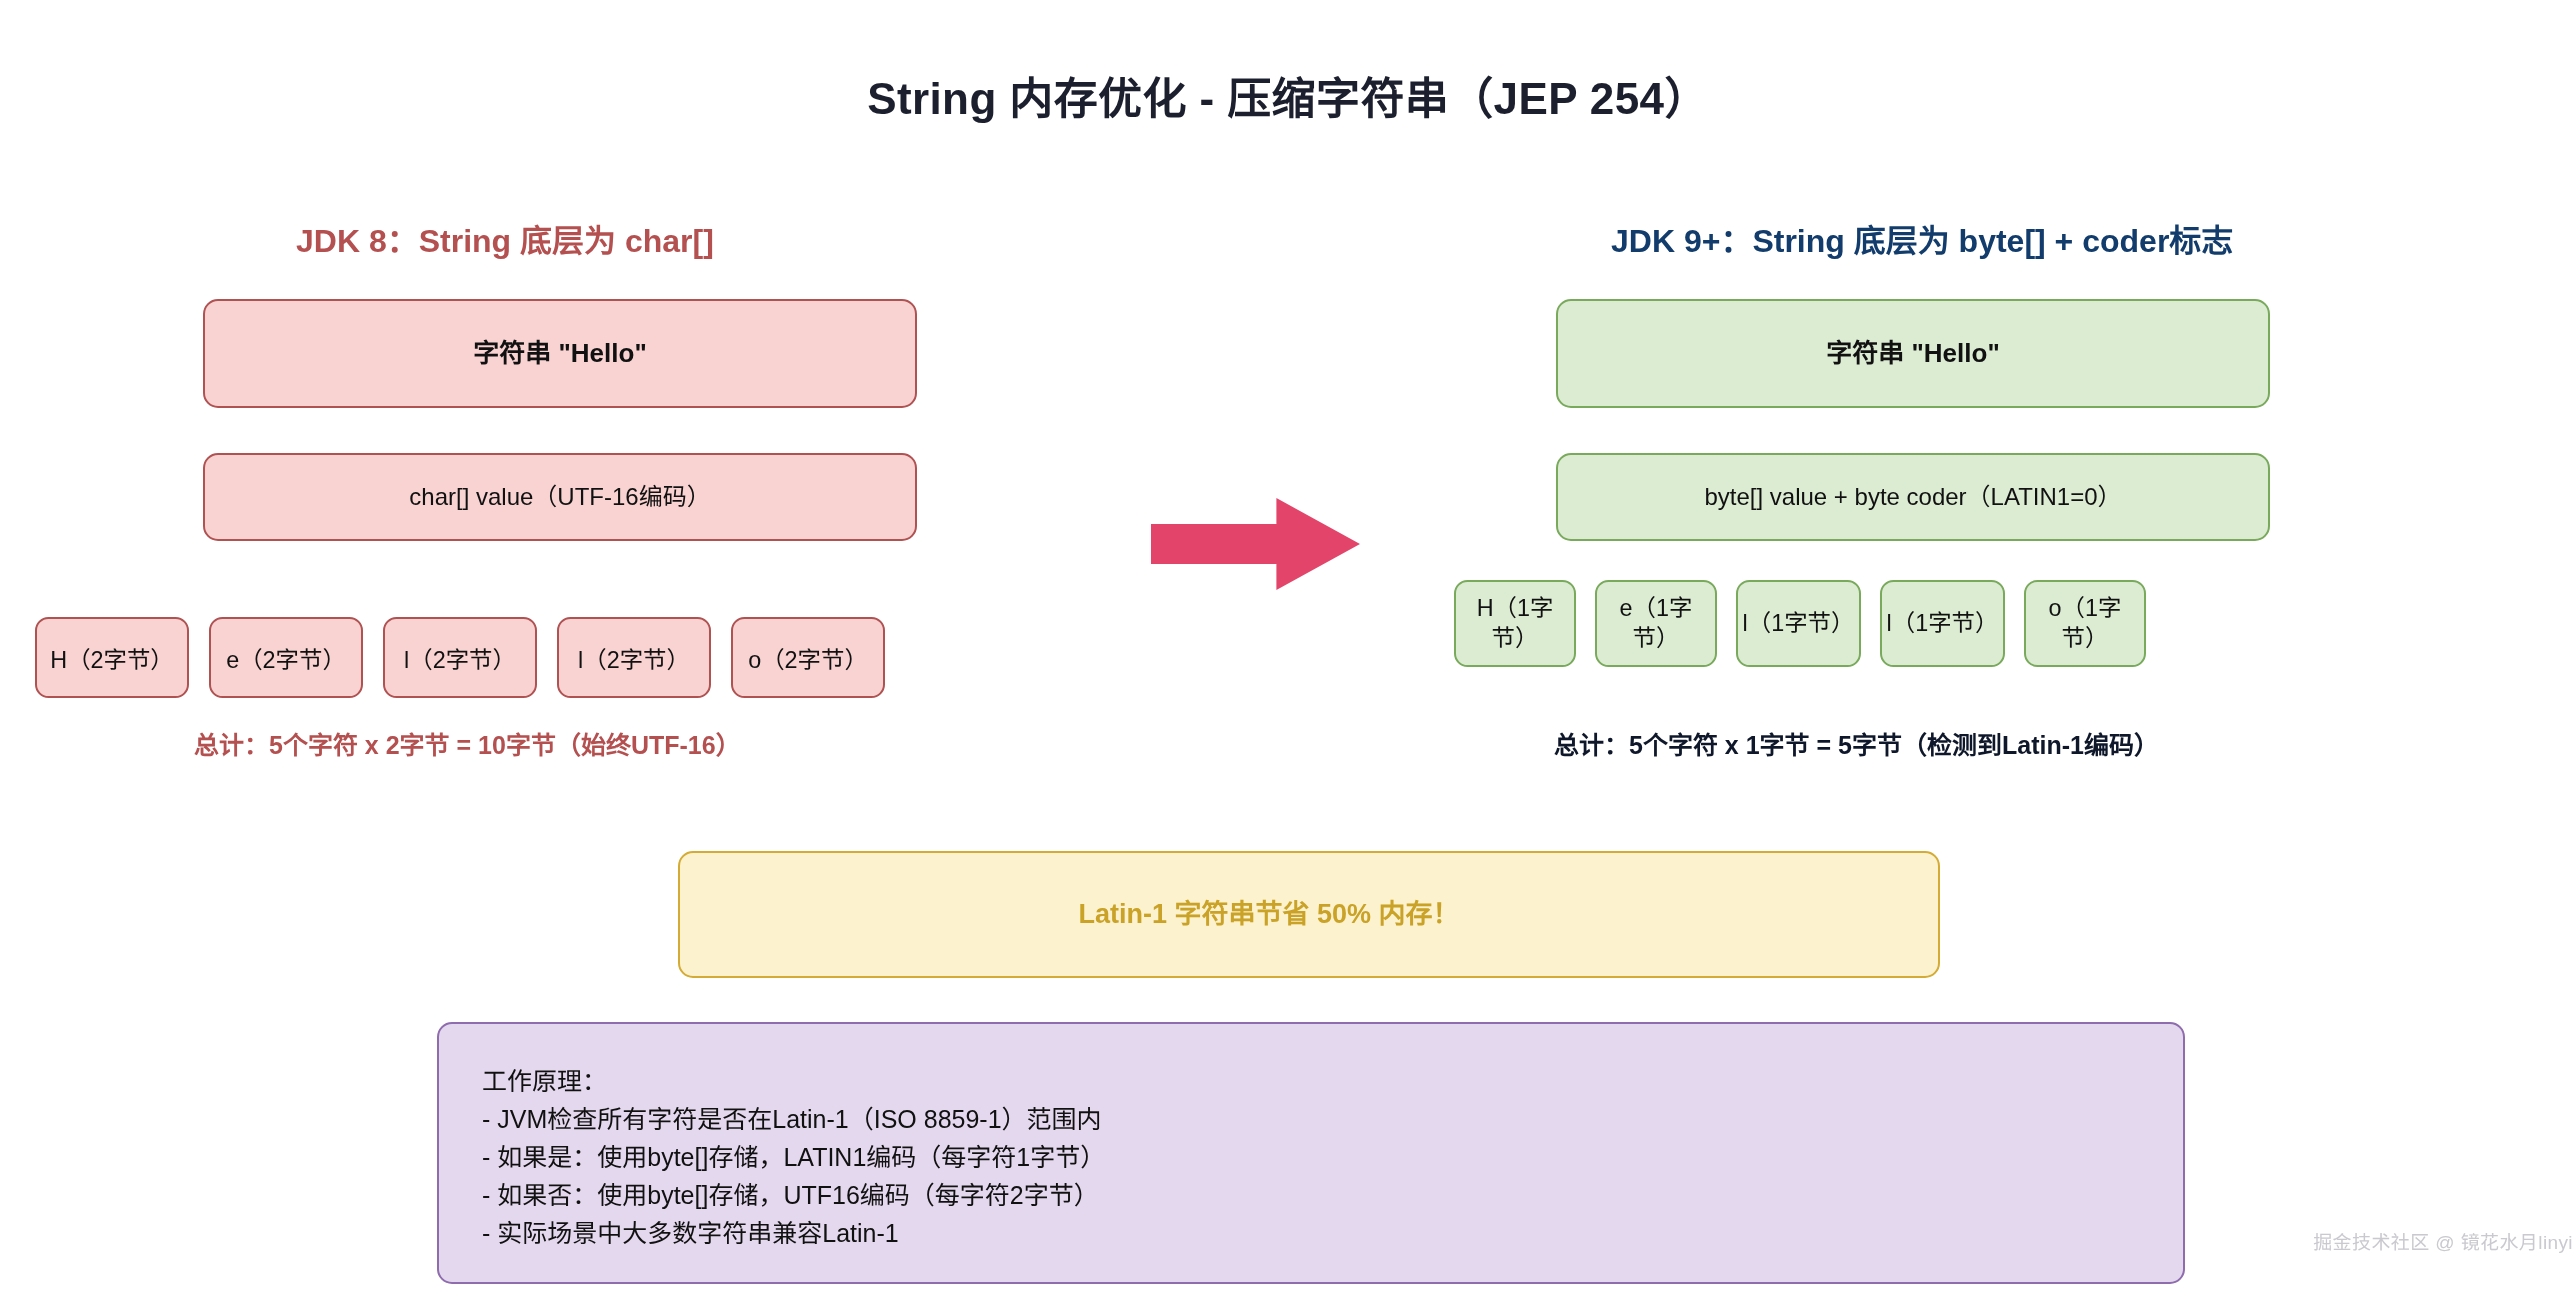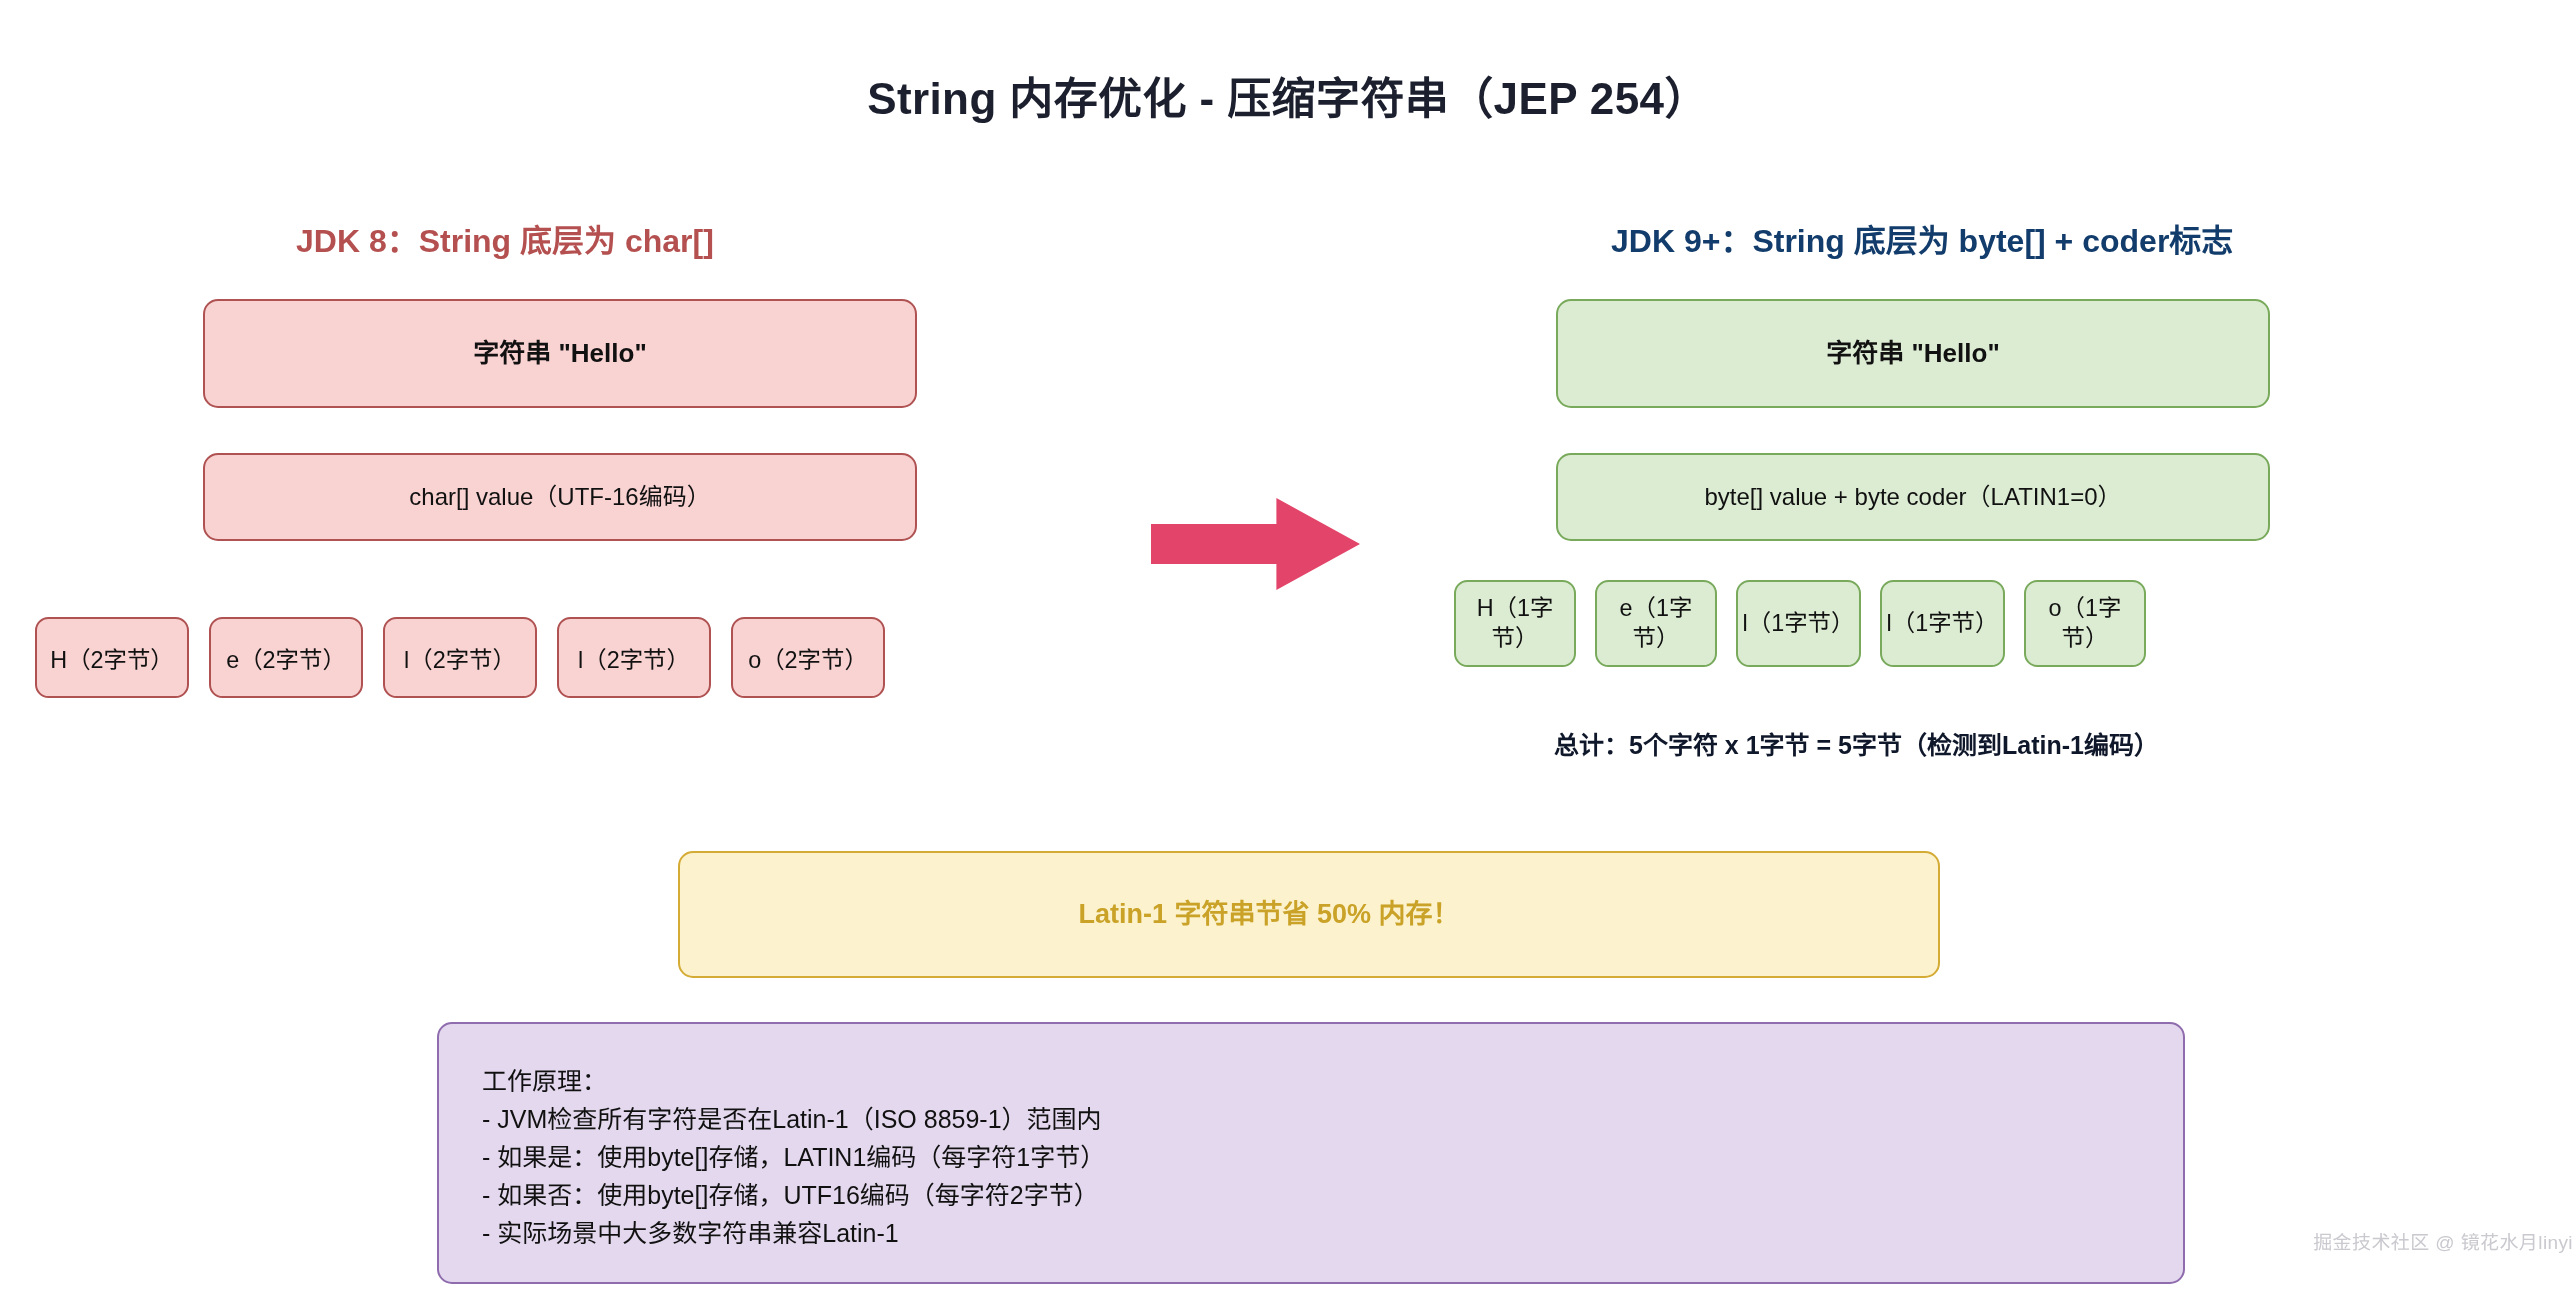--- a/index.html
+++ b/index.html
@@ -202,20 +202,21 @@
       <span>l（2字节）</span>
     </div>
     <div class="char-cell">
       <span>l（2字节）</span>
     </div>
     <div class="char-cell">
       <span>o（2字节）</span>
     </div>
   </div>
 
+  <div class="summary left">总计：5个字符 x 2字节 = 10字节（始终UTF-16）</div>
 
   <div class="arrow">
     <svg viewBox="0 0 250 110" width="209" height="92" aria-hidden="true">
       <polygon points="0,31 150,31 150,0 250,55 150,110 150,79 0,79" fill="#e3456a"></polygon>
     </svg>
   </div>
 
   <div class="col-heading right">JDK 9+：String 底层为 byte[] + coder标志</div>
 
   <div class="box green hdr-box r">

